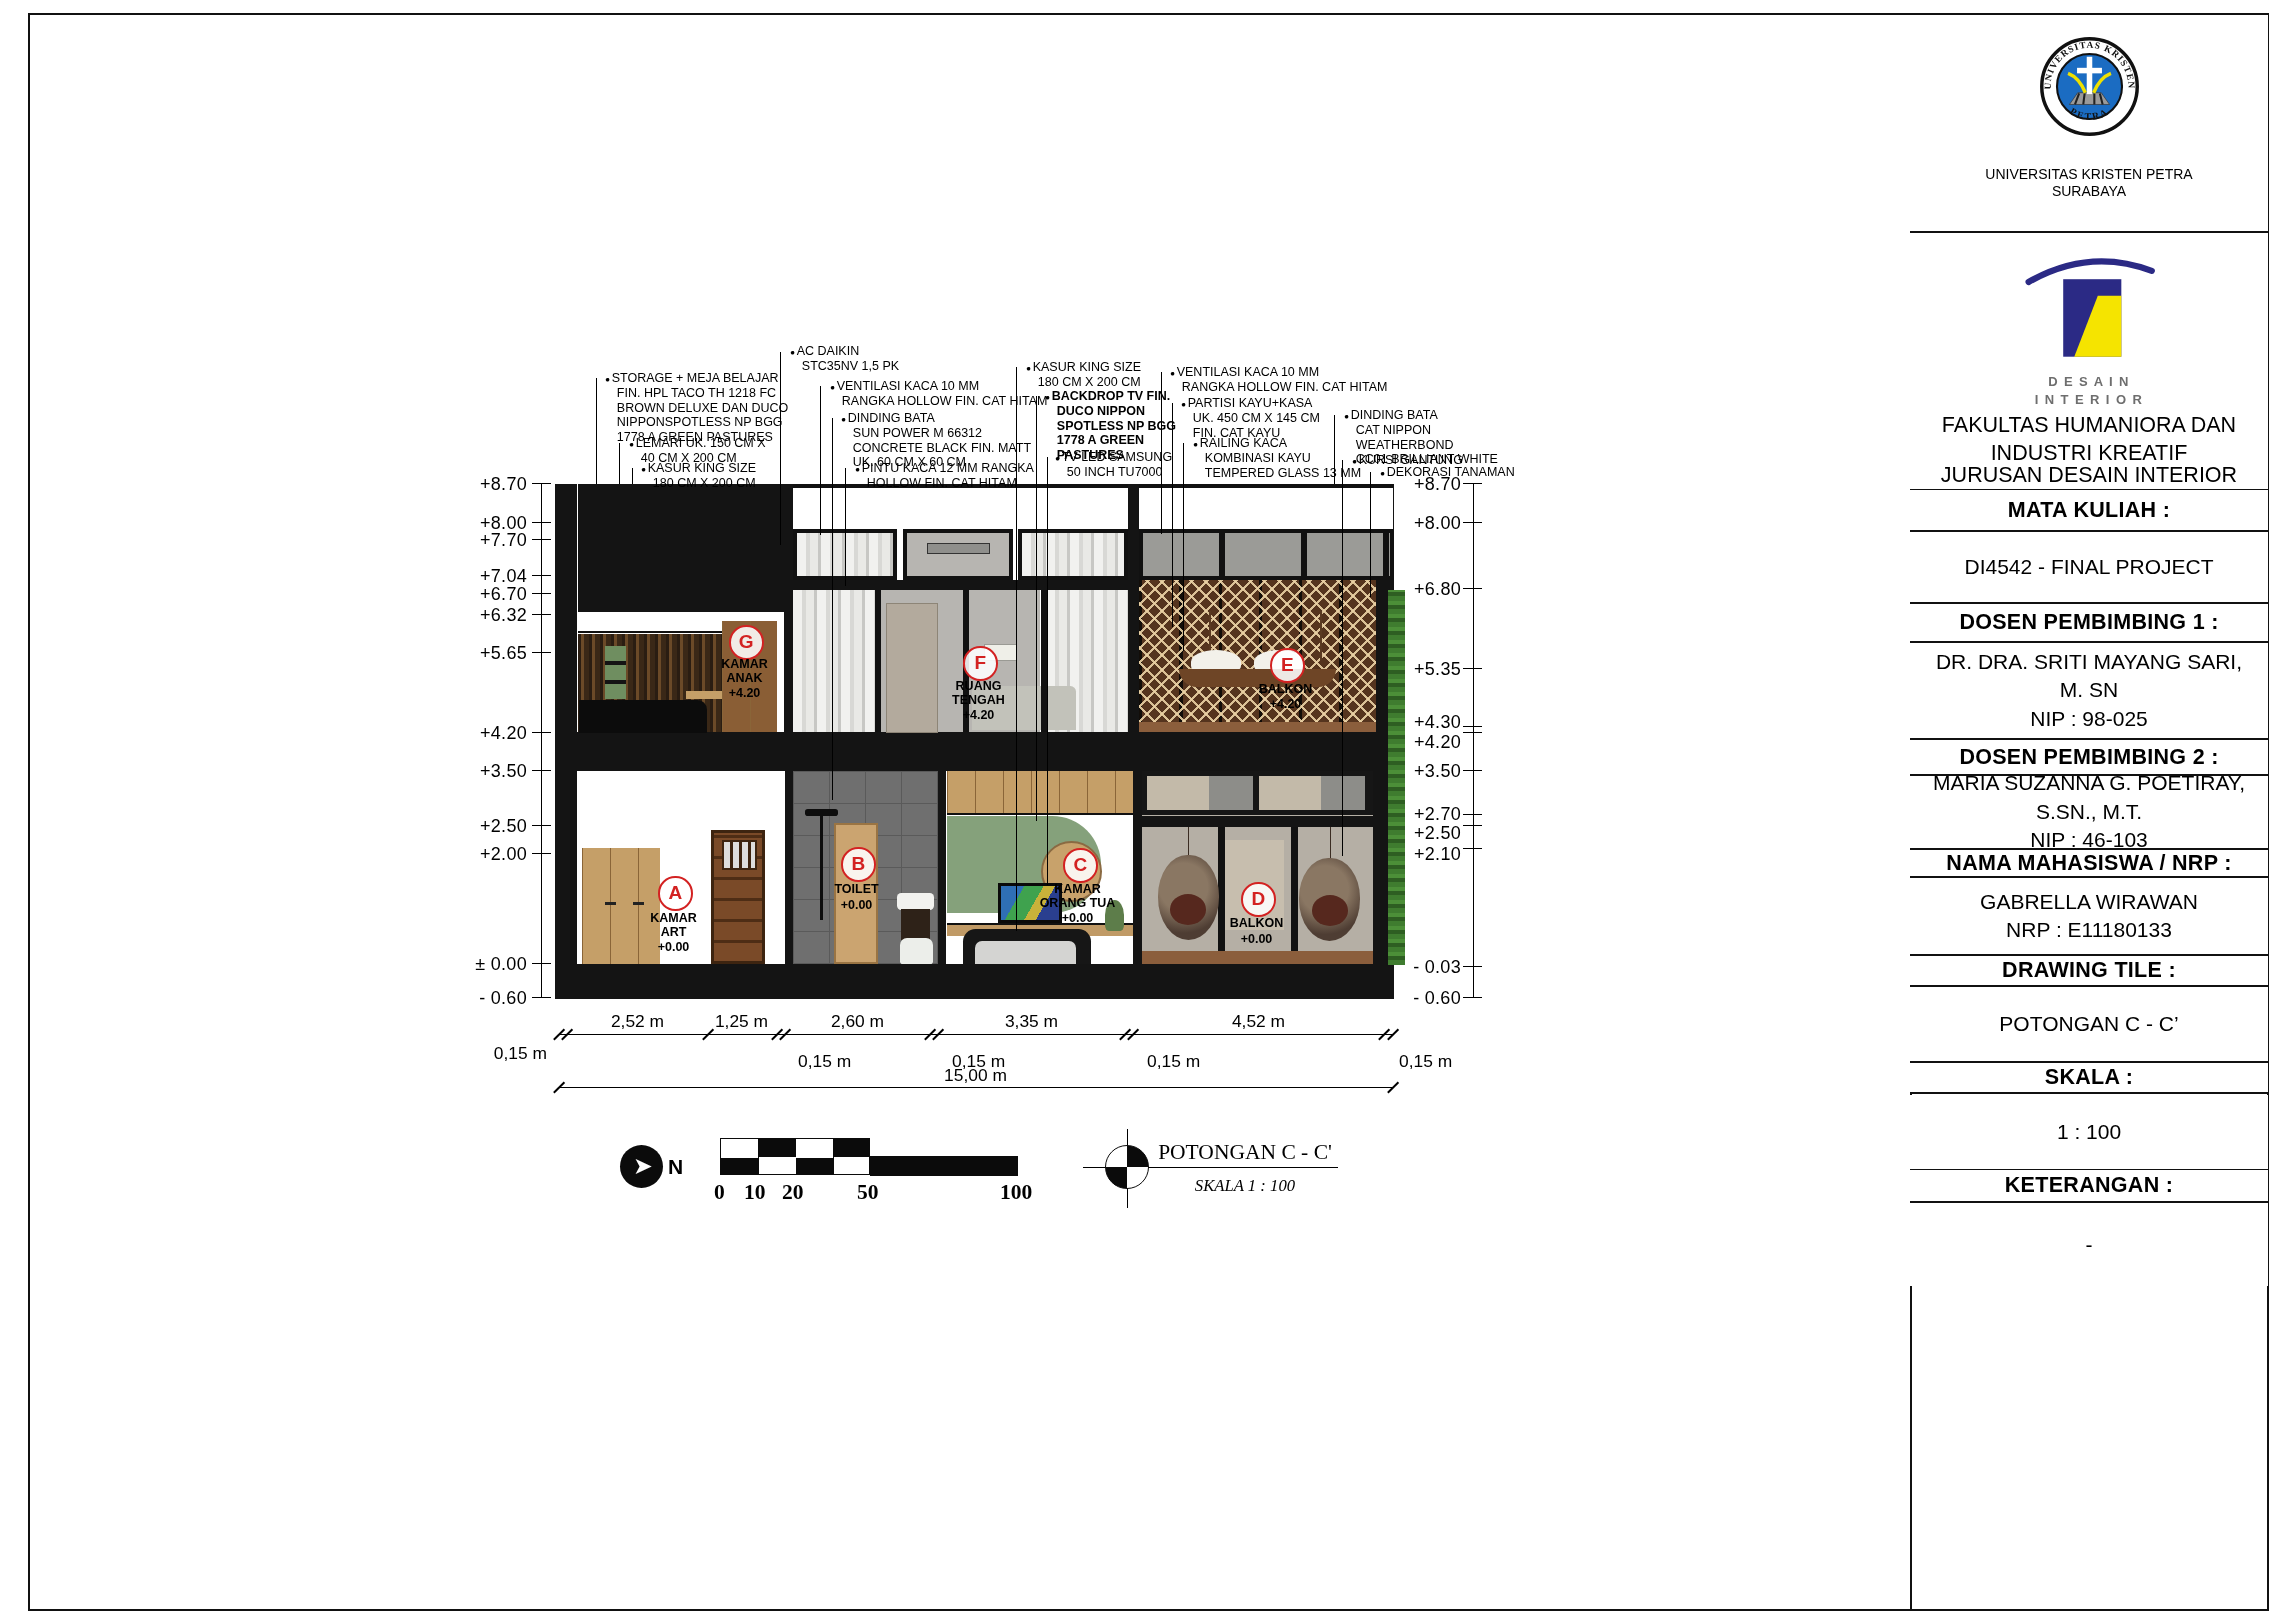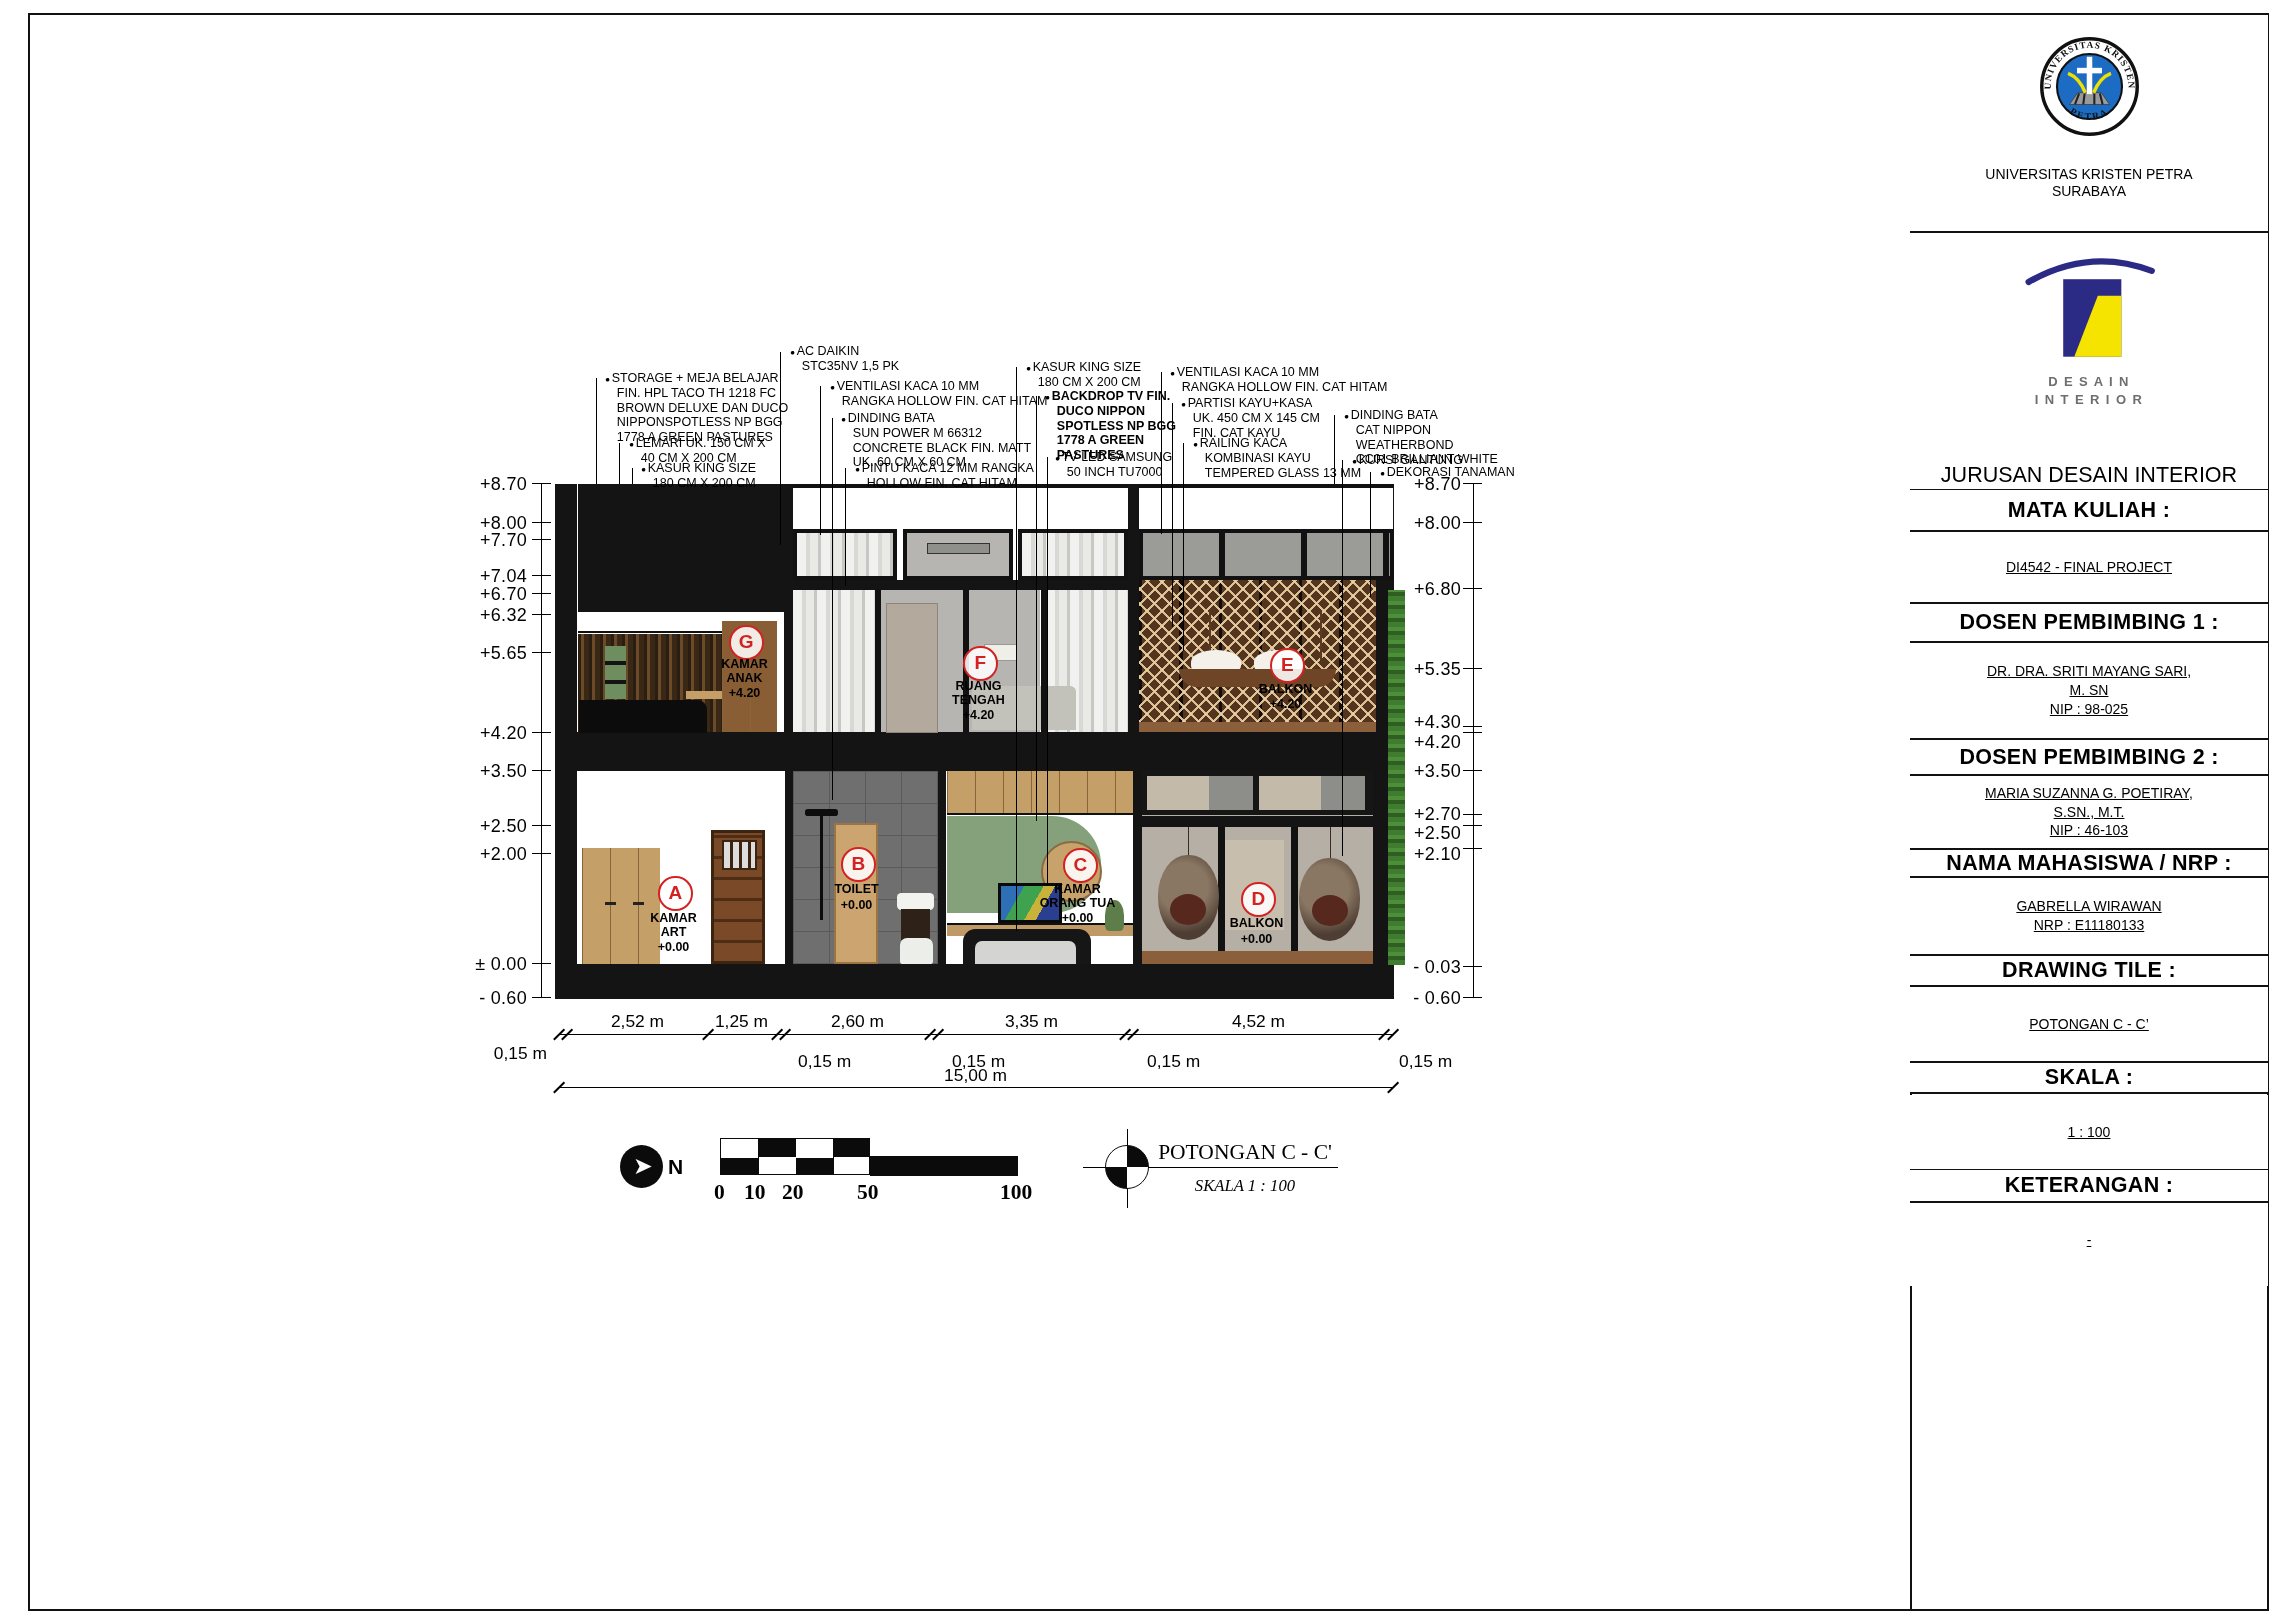--- a/index.html
+++ b/index.html
@@ -14,21 +14,21 @@
   .tickh{position:absolute;height:1.4px;background:#000;z-index:6;}
   .vline{position:absolute;width:1.4px;background:#000;z-index:5;}
   .hline{position:absolute;height:1.4px;background:#000;z-index:5;}
   .dtick{position:absolute;width:2.1px;height:15.3px;background:#000;transform:rotate(45deg);z-index:6;}
   .dim{position:absolute;font-size:17.4px;z-index:7;}
   .roomletter{position:absolute;width:30.5px;height:30.5px;border:2.1px solid #d32222;border-radius:50%;color:#d32222;font-weight:bold;font-size:19px;display:flex;align-items:center;justify-content:center;background:rgba(255,255,255,.88);z-index:9;}
   .roomname{position:absolute;width:111px;font-size:12.5px;font-weight:600;text-align:center;line-height:1.12;white-space:pre-line;z-index:9;}
   .roomlevel{position:absolute;width:111px;font-size:12.5px;font-weight:600;text-align:center;z-index:9;}
   .tbrow{position:absolute;left:1910px;width:358px;border-bottom:2.1px solid #111;box-sizing:border-box;background:#fff;}
   .tbhdr{display:flex;align-items:center;justify-content:center;font-weight:bold;font-size:21.5px;letter-spacing:0.3px;}
-  .tbtxt{display:flex;align-items:center;justify-content:center;text-align:center;font-size:14px;line-height:1.35;text-decoration:underline;}
+  .tbtxt{display:flex;align-items:center;justify-content:center;text-align:center;font-size:21px;line-height:1.35;}
   .curtain{background:repeating-linear-gradient(90deg,#f1f1ef 0 9px,#d8d8d5 9px 13px,#e9e9e6 13px 21.5px,#c7c7c4 21.5px 24px);}
   .glassgrey{background:#b7b5b1;}
   .wood{background:repeating-linear-gradient(90deg,#8a6538 0 1.4px,rgba(0,0,0,0) 1.4px 28px),#c59f68;}
   .woodslat{background:repeating-linear-gradient(90deg,#2a1d12 0 2.8px,#6b4a28 2.8px 6.2px,#3a2817 6.2px 11px),#241811;}
   .tile{background-image:linear-gradient(#5a5a5a 1.4px,rgba(0,0,0,0) 1.4px),linear-gradient(90deg,#5a5a5a 1.4px,rgba(0,0,0,0) 1.4px);background-size:36px 32px;background-color:#6f6f6f;}
   .lattice{background:repeating-linear-gradient(45deg,rgba(233,208,163,.9) 0 2.1px,rgba(0,0,0,0) 2.1px 10.4px),repeating-linear-gradient(-45deg,rgba(233,208,163,.9) 0 2.1px,rgba(0,0,0,0) 2.1px 10.4px),repeating-linear-gradient(90deg,#120d08 0 3.5px,rgba(0,0,0,0) 3.5px 40px),#55341e;}
   .garden{background:repeating-linear-gradient(0deg,#3f7c2f 0 4.9px,#2e5e22 4.9px 9px,#4c8f38 9px 13px);}
   .scale-num{position:absolute;font-family:"Liberation Serif",serif;font-weight:bold;font-size:21.5px;z-index:7;}
 </style>
 </head>
@@ -57,20 +57,22 @@
 </div>
 
 <div class="tbrow" style="top:233px;height:258px;">
   <svg style="position:absolute;left:110px;top:12.5px;" width="139" height="128" viewBox="0 0 200 185">
     <path d="M12,52 Q100,2 190,36" stroke="#2b2a85" stroke-width="9" fill="none" stroke-linecap="round"></path>
     <rect x="62" y="48" width="84" height="112" fill="#2b2a85"></rect>
     <polygon points="78,160 146,160 146,72 112,72" fill="#f5e400"></polygon>
   </svg>
   <div class="abs pre" style="left:0;top:140px;width:358px;text-align:center;font-size:13px;line-height:1.35;letter-spacing:1.4px;color:#6e6e6e;font-weight:bold;">D E S A I N
 I N T E R I O R</div>
+  <div class="abs pre" style="left:0;top:179px;width:358px;text-align:center;font-size:21.5px;line-height:1.3;">FAKULTAS HUMANIORA DAN
+INDUSTRI KREATIF</div>
   <div class="abs" style="left:0;top:230px;width:358px;text-align:center;font-size:21.5px;">JURUSAN DESAIN INTERIOR</div>
 </div>
 
 <div class="tbrow tbhdr" style="top:490px;height:42px;">MATA KULIAH :</div>
 <div class="tbrow tbtxt" style="top:532px;height:72px;">DI4542 - FINAL PROJECT</div>
 <div class="tbrow tbhdr" style="top:604px;height:39px;">DOSEN PEMBIMBING 1 :</div>
 <div class="tbrow tbtxt pre" style="top:643px;height:97px;">DR. DRA. SRITI MAYANG SARI,
 M. SN
 NIP : 98-025</div>
 <div class="tbrow tbhdr" style="top:740px;height:36px;">DOSEN PEMBIMBING 2 :</div>

